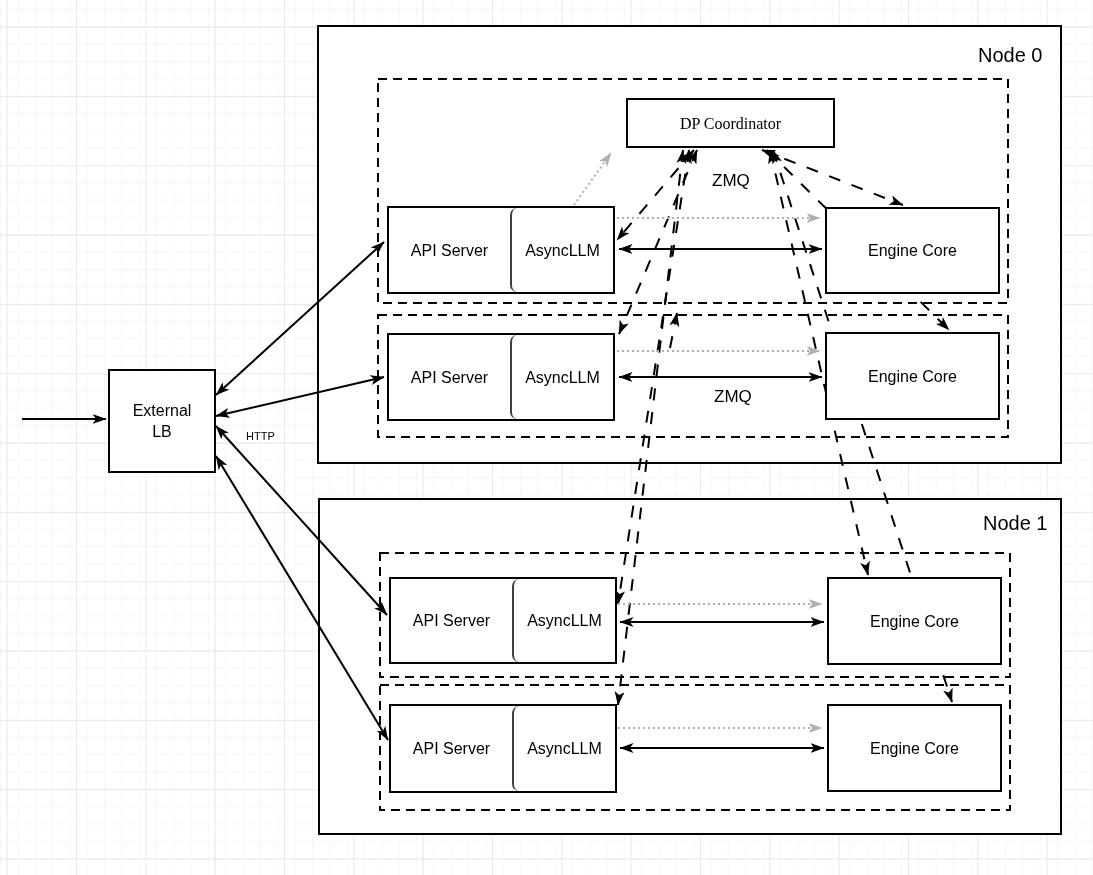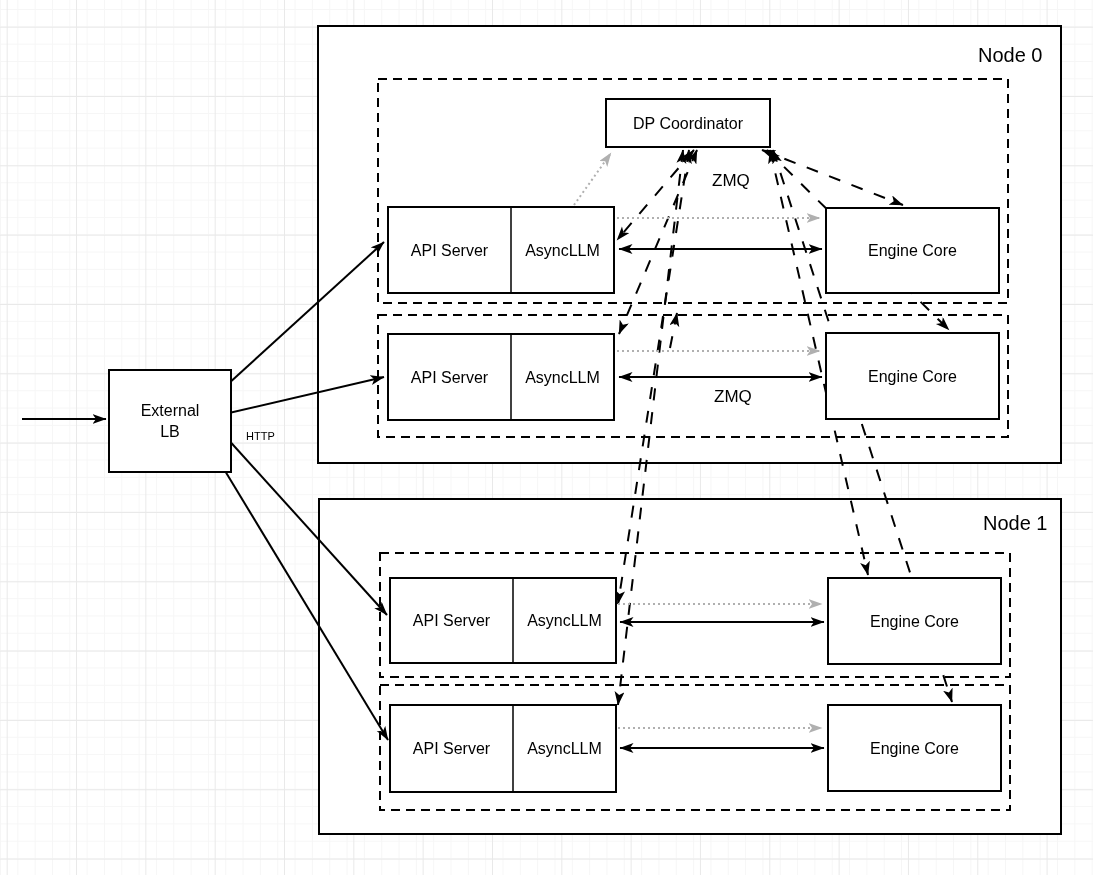--- a/index.html
+++ b/index.html
@@ -15,21 +15,21 @@
     background-size:69.33px 69.33px,69.33px 69.33px,17.33px 17.33px,17.33px 17.33px;
     background-position:6.7px 26.7px,6.7px 26.7px,0 9px,0 9px;
   }
   #wires{position:absolute;left:0;top:0;z-index:1;}
   .cbox{
     position:absolute;z-index:3;background:#fff;border:2px solid #000;box-sizing:border-box;
     display:flex;align-items:center;justify-content:center;text-align:center;
     font-size:16px;line-height:21px;white-space:nowrap;
   }
   .duo{display:flex;align-items:stretch;padding:0;}
-  .duo .cell{flex:0 0 auto;display:flex;align-items:center;justify-content:center;}
+  .duo .cell{flex:0 0 auto;display:flex;align-items:center;justify-content:center;border-radius:7px;}
   .duo .cell.right{border-left:2px solid #404040;flex:1 1 auto;}
   .lbl{position:absolute;z-index:4;font-size:20px;white-space:nowrap;}
   .lbl.small{font-size:17px;}
 </style>
 </head>
 <body>
 
 <div id="canvas">
 
   <svg id="wires" width="1093" height="875" viewBox="0 0 1093 875">
@@ -77,41 +77,41 @@
       <line x1="216" y1="416" x2="384" y2="377" marker-start="url(#mb)" marker-end="url(#mb)"></line>
       <line x1="216" y1="426" x2="387" y2="615" marker-start="url(#mb)" marker-end="url(#mb)"></line>
       <line x1="216" y1="456" x2="388" y2="740" marker-start="url(#mb)" marker-end="url(#mb)"></line>
       <line x1="619" y1="249" x2="822" y2="249" marker-start="url(#mb)" marker-end="url(#mb)"></line>
       <line x1="619" y1="377" x2="822" y2="377" marker-start="url(#mb)" marker-end="url(#mb)"></line>
       <line x1="620" y1="622" x2="824" y2="622" marker-start="url(#mb)" marker-end="url(#mb)"></line>
       <line x1="620" y1="748" x2="824" y2="748" marker-start="url(#mb)" marker-end="url(#mb)"></line>
     </g>
   </svg>
 
-  <div class="cbox" style="left:605px;top:98px;width:166px;height:50px;">
+  <div class="cbox" style="left:626px;top:98px;width:209px;height:50px;font-family:Liberation Serif, serif;">
     <span>DP Coordinator</span>
   </div>
 
   <div class="cbox duo" style="left:387px;top:206px;width:228px;height:88px;">
     <div class="cell" style="width:121px;">API Server</div>
     <div class="cell right">AsyncLLM</div>
   </div>
   <div class="cbox" style="left:825px;top:207px;width:175px;height:87px;">
     <span>Engine Core</span>
   </div>
 
   <div class="cbox duo" style="left:387px;top:333px;width:228px;height:88px;">
     <div class="cell" style="width:121px;">API Server</div>
     <div class="cell right">AsyncLLM</div>
   </div>
   <div class="cbox" style="left:825px;top:332px;width:175px;height:88px;">
     <span>Engine Core</span>
   </div>
 
-  <div class="cbox" style="left:108px;top:369px;width:124px;height:104px;flex-direction:column;">
+  <div class="cbox" style="left:108px;top:369px;width:108px;height:104px;flex-direction:column;">
     <div>External</div>
     <div>LB</div>
   </div>
 
   <div class="cbox duo" style="left:389px;top:577px;width:228px;height:87px;">
     <div class="cell" style="width:121px;">API Server</div>
     <div class="cell right">AsyncLLM</div>
   </div>
   <div class="cbox" style="left:827px;top:577px;width:175px;height:88px;">
     <span>Engine Core</span>

